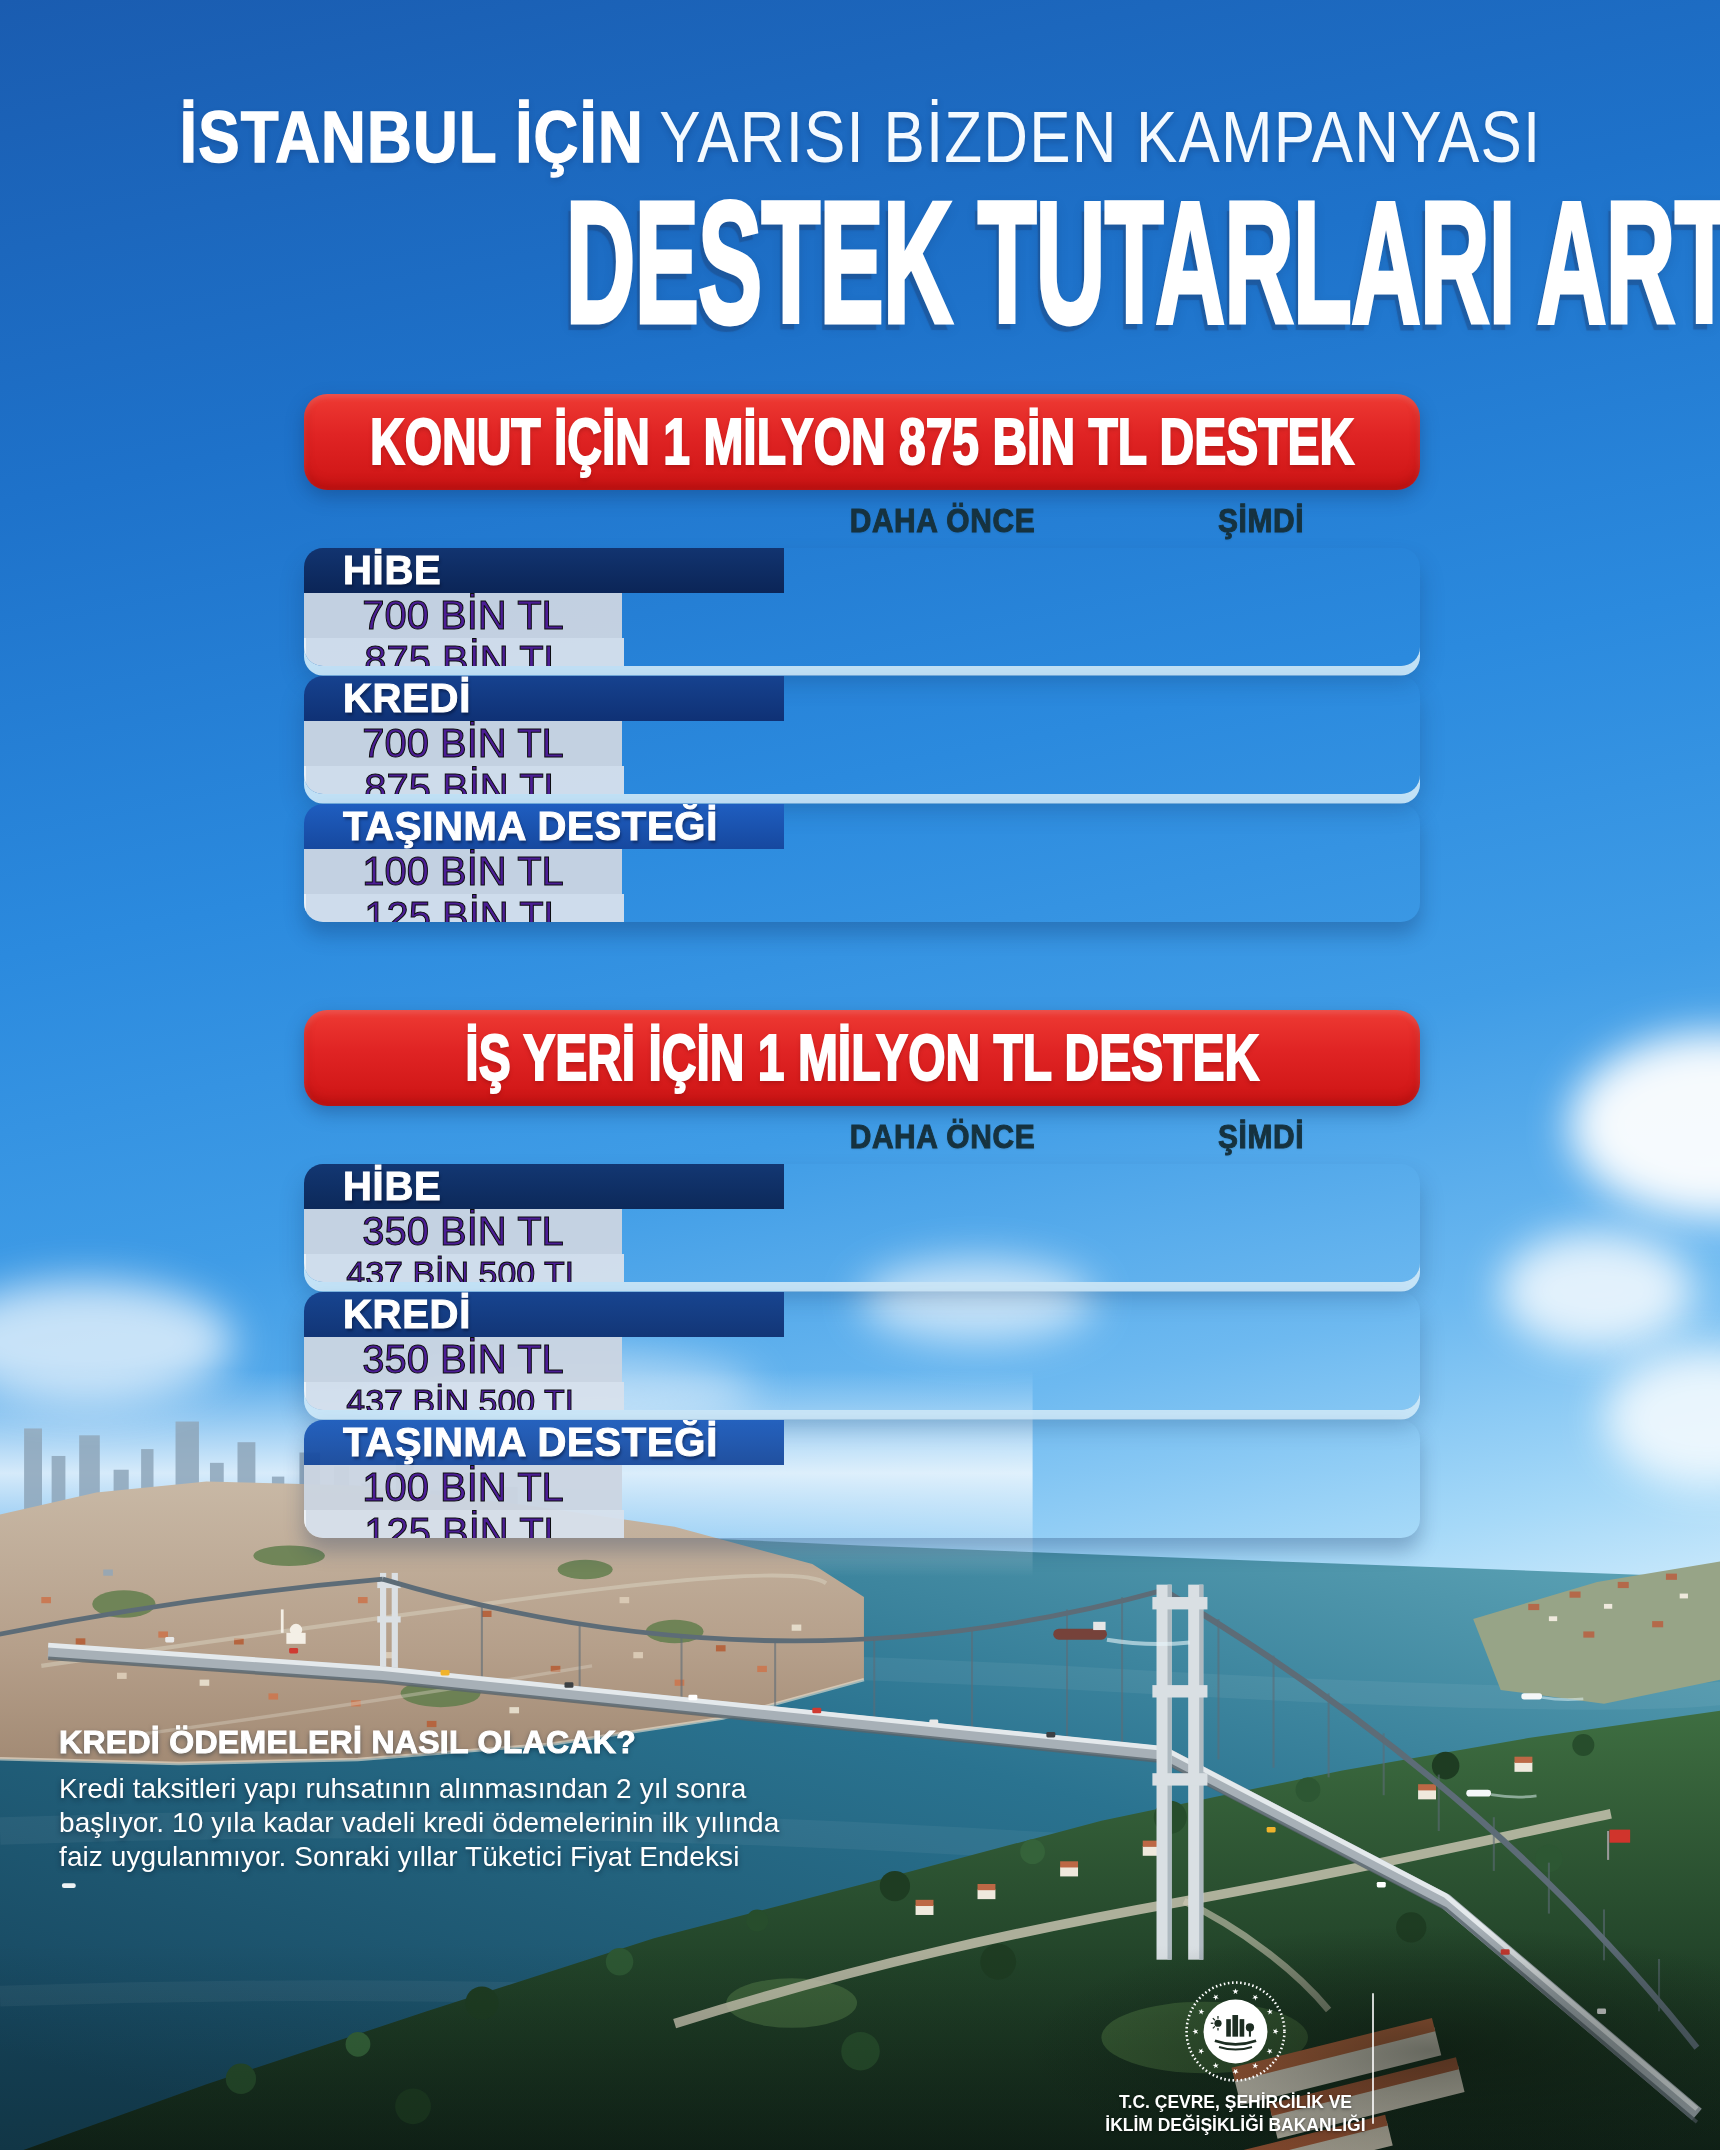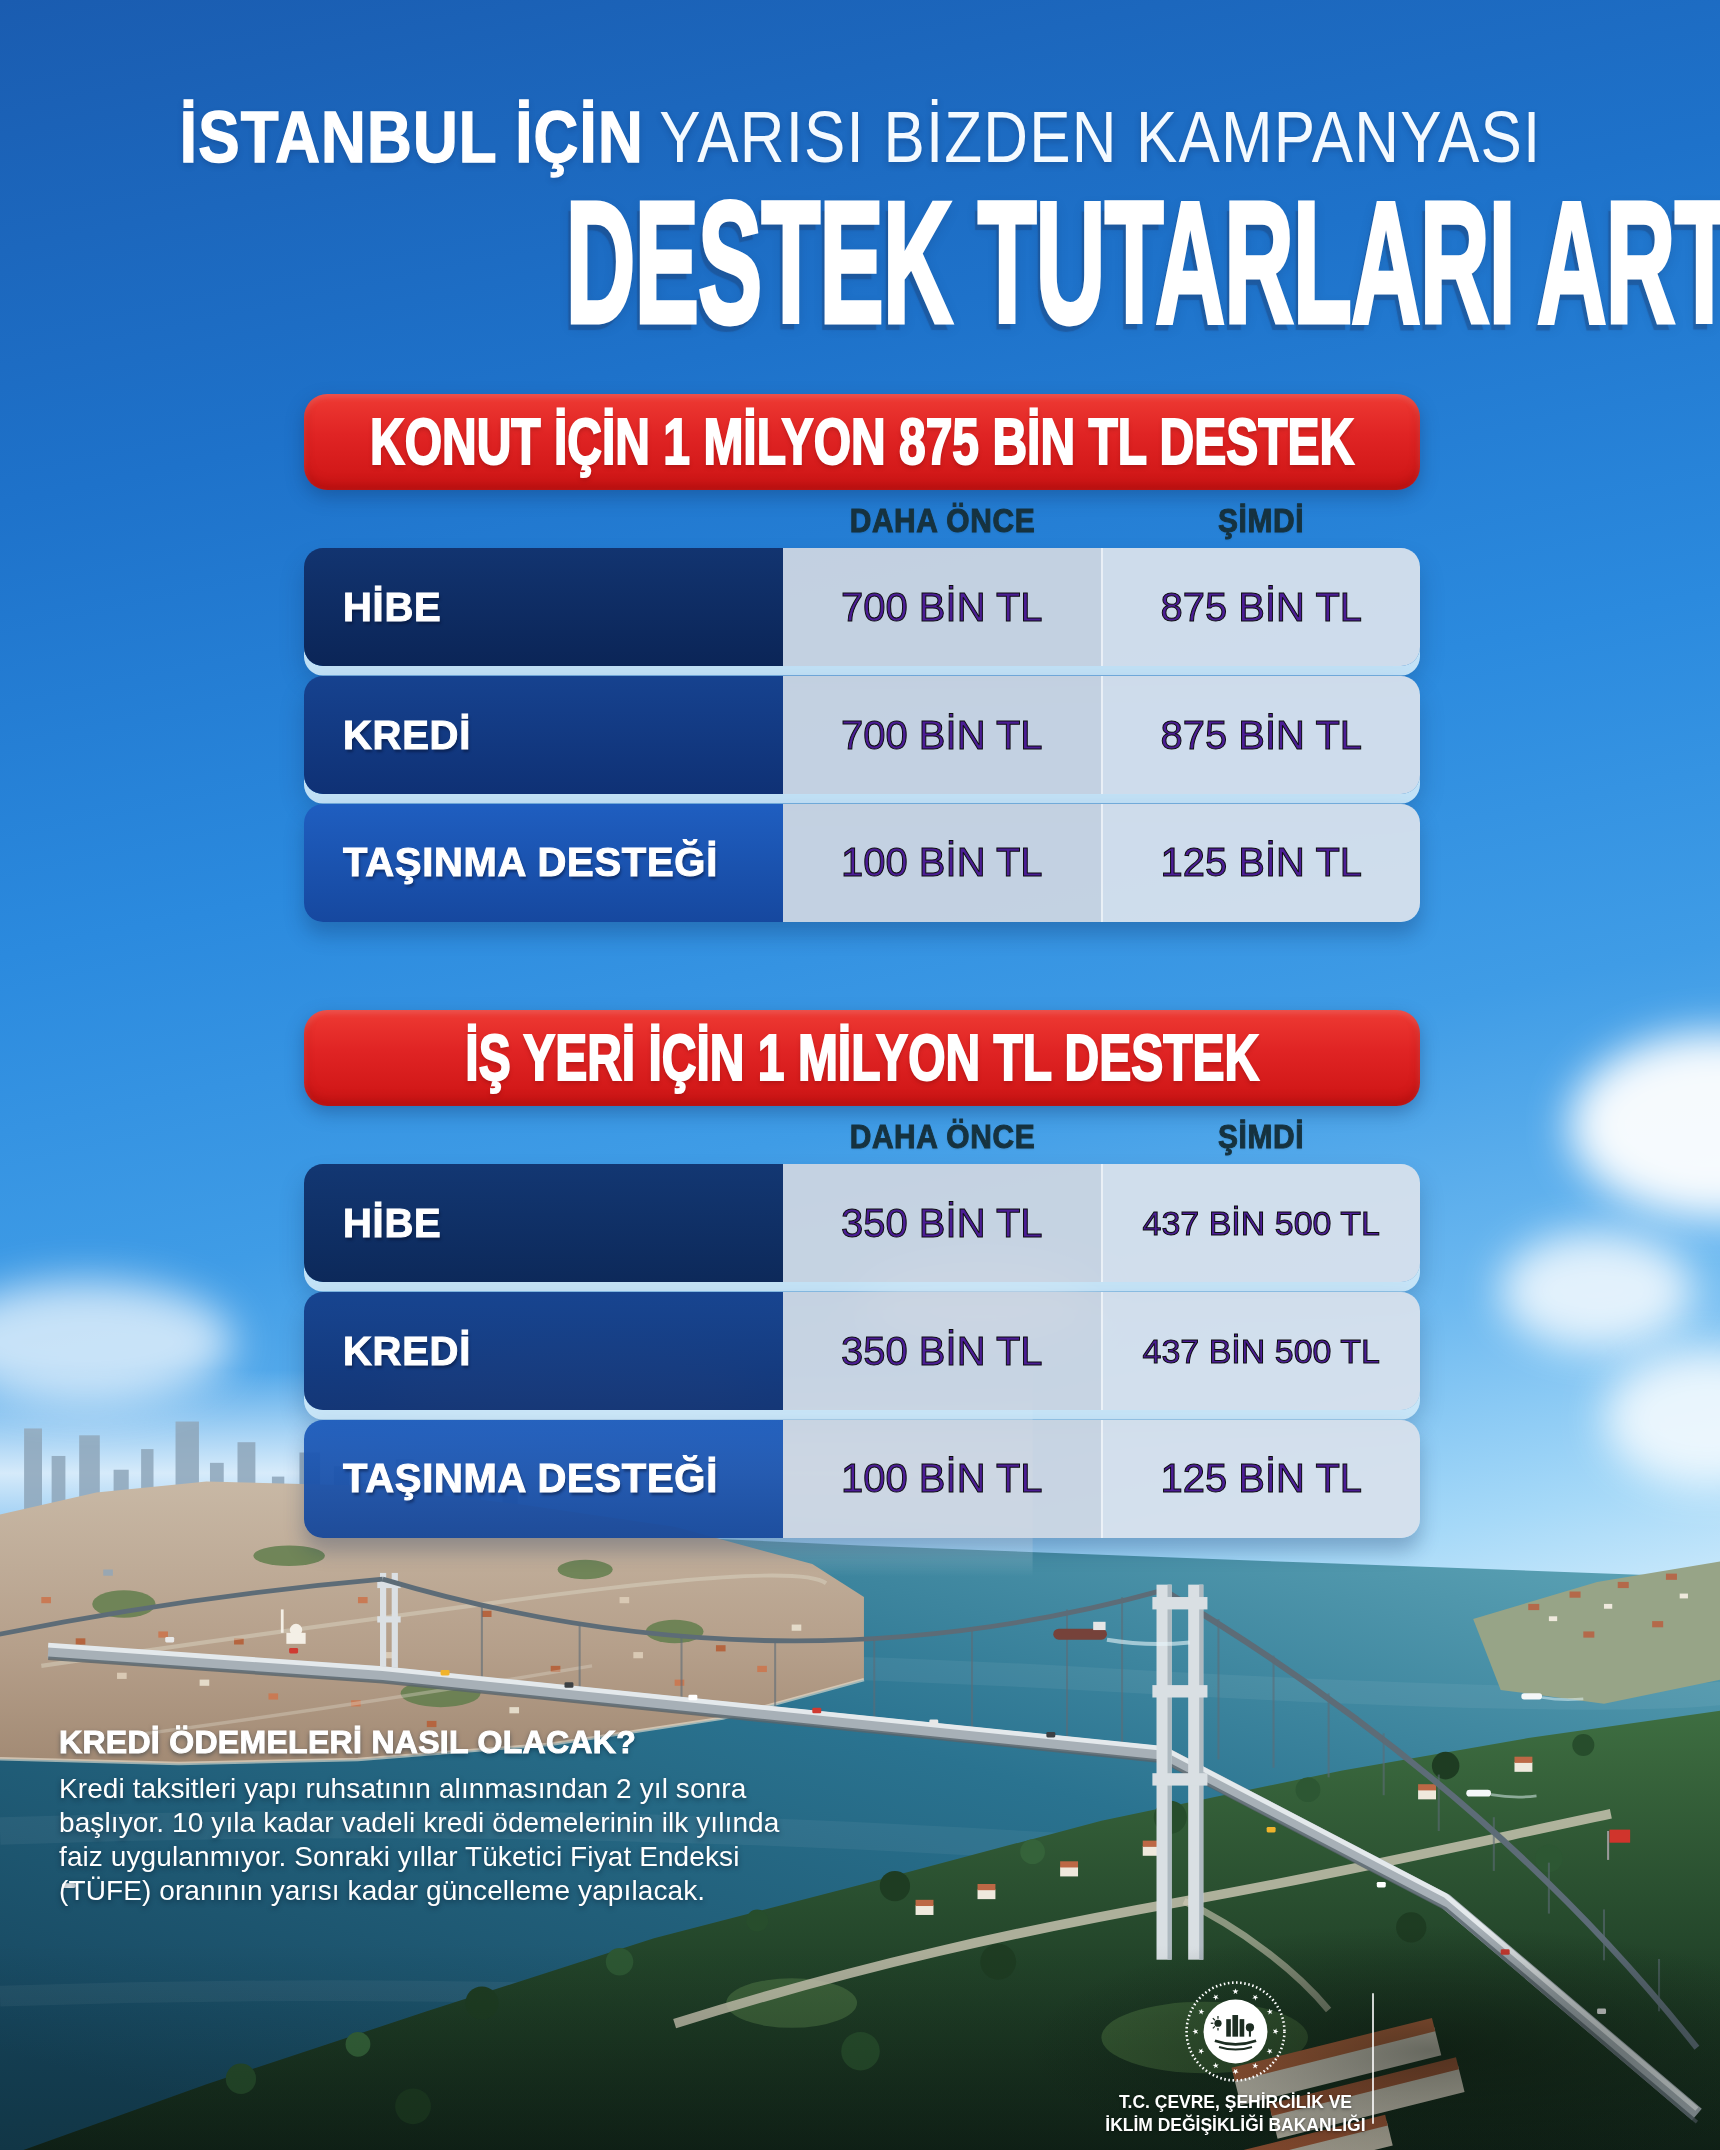--- a/index.html
+++ b/index.html
@@ -28,21 +28,21 @@
     box-shadow:0 6.9px 18px rgba(15,45,95,.35), inset 0 -5.5px 11px rgba(120,0,0,.30), inset 0 2.8px 6.9px rgba(255,255,255,.18);}
   .banner-text{display:inline-block;transform:scaleX(.75);font-size:64px;font-weight:700;color:#fff;
     -webkit-text-stroke:2.1px #fff;letter-spacing:0;text-shadow:0 3.4px 5.5px rgba(100,10,10,.35);}
   .thead{display:flex;margin-top:13.8px;height:33px;align-items:center;}
   .thead .sp{width:43%;}
   .thead .hcell{width:28.5%;text-align:center;white-space:nowrap;}
   .hcell span{display:inline-block;transform:scaleX(.88);font-size:34px;font-weight:700;color:#16323f;
     -webkit-text-stroke:1px #16323f;letter-spacing:0.7px;text-shadow:0 1.4px 2.1px rgba(10,50,80,.25);}
   .tbody{margin-top:11.7px;}
   .trow{display:flex;height:118px;border-radius:19px;overflow:hidden;margin-bottom:9.6px;
-    box-shadow:0 9.6px 0 rgba(206,233,250,.92), 0 15px 23.4px rgba(10,40,85,.25);}
+    box-shadow:0 9.6px 0 rgba(206,233,250,.92), 0 15px 23.4px rgba(10,40,85,.25);flex-direction:column;}
   .trow:last-child{box-shadow:0 12.4px 20.6px rgba(10,40,85,.28);margin-bottom:15px;}
   .cell-label{width:43%;display:flex;align-items:center;padding-left:39px;box-sizing:border-box;}
   .cell-label span{font-size:40px;font-weight:700;color:#fff;-webkit-text-stroke:1px #fff;letter-spacing:0.7px;
     text-shadow:1.4px 2.8px 2.8px rgba(0,10,40,.45);white-space:nowrap;}
   .cell-val{width:28.5%;display:flex;align-items:center;justify-content:center;background:rgba(203,213,225,.95);}
   .cell-val.now{background:rgba(215,224,236,.95);border-left:2.1px solid rgba(255,255,255,.55);}
   .cell-val span{font-size:40px;font-weight:400;color:#4c1d95;-webkit-text-stroke:1px #0b0c0e;white-space:nowrap;text-align:center;}
   .cell-val.small span{font-size:34px;}
   .lbl-1{background:linear-gradient(180deg,#123470 0%,#0b2557 100%);}
   .lbl-2{background:linear-gradient(180deg,#16428f 0%,#0f3175 100%);}
@@ -404,21 +404,20 @@
           </div>
       </div>
     </div>
   </div>
 
   <div class="abs footnote">
     <h2>KREDİ ÖDEMELERİ NASIL OLACAK?</h2>
     <div class="fline">Kredi taksitleri yapı ruhsatının alınmasından 2 yıl sonra</div>
     <div class="fline">başlıyor. 10 yıla kadar vadeli kredi ödemelerinin ilk yılında</div>
     <div class="fline">faiz uygulanmıyor. Sonraki yıllar Tüketici Fiyat Endeksi</div>
-    <div class="fline">(TÜFE) oranının yarısı kadar güncelleme yapılacak.</div>
   </div>
 
   <div class="abs logo-shade"></div>
   <div class="abs footer">
     <div class="ministry">
       <svg width="103" height="103" viewBox="0 0 200 200">
         <circle cx="100" cy="100" r="95" fill="none" stroke="#fff" stroke-width="5" stroke-dasharray="3 5"></circle>
         <g fill="#fff" font-family="'DejaVu Sans',sans-serif" font-size="15" text-anchor="middle">
           <text x="100" y="28">★</text>
             <text x="100" y="28" transform="rotate(30 100 100)">★</text>

